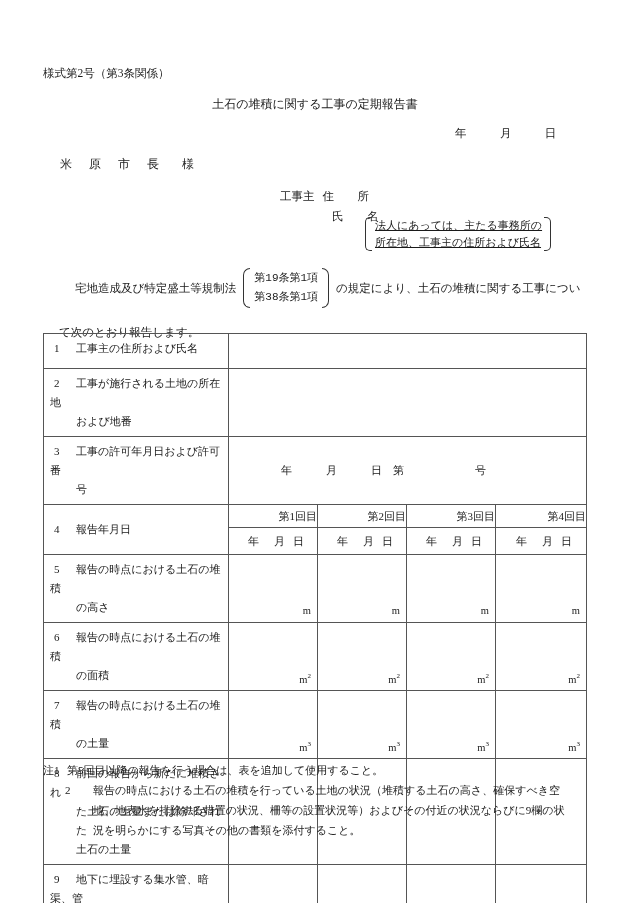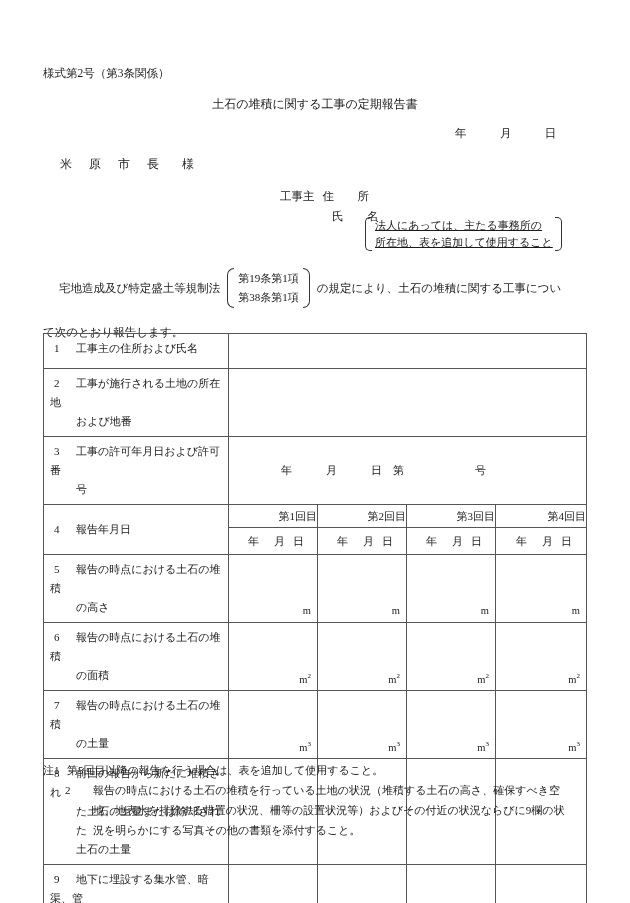--- a/index.html
+++ b/index.html
@@ -94,24 +94,25 @@
     border-top: 1px solid #333;
     border-bottom: 1px solid #333;
   }
   .corp-note .br.l::before { left: 1px; border-left: 1px solid #333; border-top-left-radius: 5px; border-bottom-left-radius: 5px; }
   .corp-note .br.r::before { right: 1px; border-right: 1px solid #333; border-top-right-radius: 5px; border-bottom-right-radius: 5px; }
   .corp-note .lines { line-height: 17px; padding: 1px 3px 1px 4px; }
 
   
   .law-para {
     position: absolute;
-    left: 43px;
+    left: 59px;
     top: 268px;
     width: 545px;
     font-size: 11.5px;
+    font-family: Liberation Mono, monospace;
   }
   .law-row {
     display: flex;
     align-items: center;
     white-space: nowrap;
   }
   .law-row .pre { padding-left: 16px; }
   .brace {
     display: flex;
     align-items: stretch;
@@ -263,21 +264,21 @@
 
   <div class="owner">
     <div><span>工事主</span><span class="lbl2">住　所</span></div>
     <div class="row2"><span class="lbl2">氏　名</span></div>
   </div>
 
   <div class="corp-note">
     <span class="br l"></span>
     <span class="lines">
       <span style="display:block">法人にあっては、主たる事務所の</span>
-      <span style="display:block">所在地、表を追加して使用すること</span>
+      <span style="display:block">所在地、工事主の住所および氏名</span>
     </span>
     <span class="br r"></span>
   </div>
 
   <div class="law-para">
     <div class="law-row">
       <span class="pre">宅地造成及び特定盛土等規制法</span>
       <span class="brace">
         <span class="bl"></span>
         <span class="inner">

